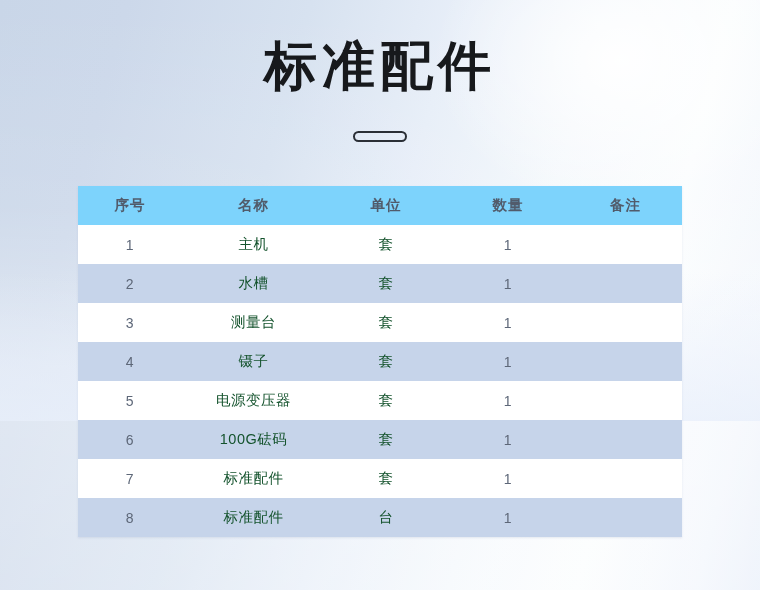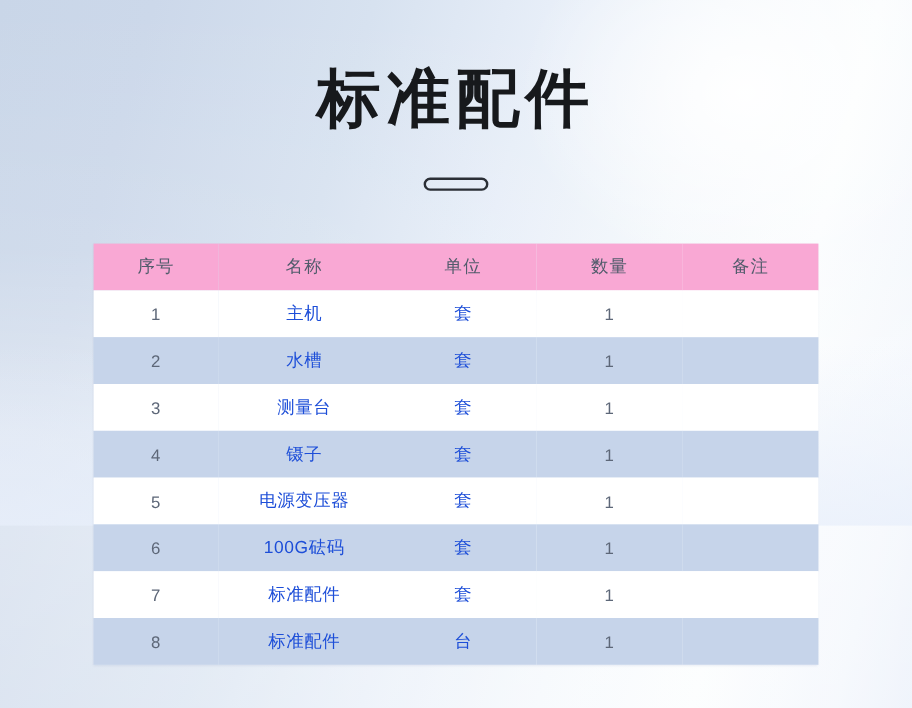--- a/index.html
+++ b/index.html
@@ -38,21 +38,21 @@
     pointer-events:none;
   }
   
   .bg-lower {
     position:absolute;
     left:0; right:0; bottom:0; height:150px;
     background:linear-gradient(to bottom, rgba(232,239,251,0) 0%, rgba(232,239,251,0.75) 100%);
     pointer-events:none;
   }
 
-  .stage { position:relative; width:760px; height:421px;margin-top:17px; }
+  .stage { position:relative; width:760px; height:421px; }
 
   
   .page-title {
     position:absolute;
     top:36px; left:0; right:0;
     text-align:center;
     font-size:53px;
     font-weight:700;
     letter-spacing:5px;
     color:#17191c;
@@ -90,31 +90,32 @@
   .parts-table td {
     height:39px;
     text-align:center;
     vertical-align:middle;
     padding:0;
     font-weight:400;
     white-space:nowrap;
   }
 
   .parts-table thead th {
-    background:#f9a8d4;
+    background:#7dd3fc;
     color:#515b6b;
     font-size:14.5px;
     letter-spacing:1px;
+    font-weight:bold;
   }
 
   .parts-table tbody tr.row-odd  td { background:#ffffff; }
   .parts-table tbody tr.row-even td { background:#c6d4ea; }
 
   .parts-table tbody td {
-    color:#1d4ed8;
+    color:#14532d;
     letter-spacing:0.5px;
   }
   .parts-table tbody td.col-no,
   .parts-table tbody td.col-qty {
     color:#5d6778;
     font-size:14px;
   }
 </style>
 </head>
 <body>

